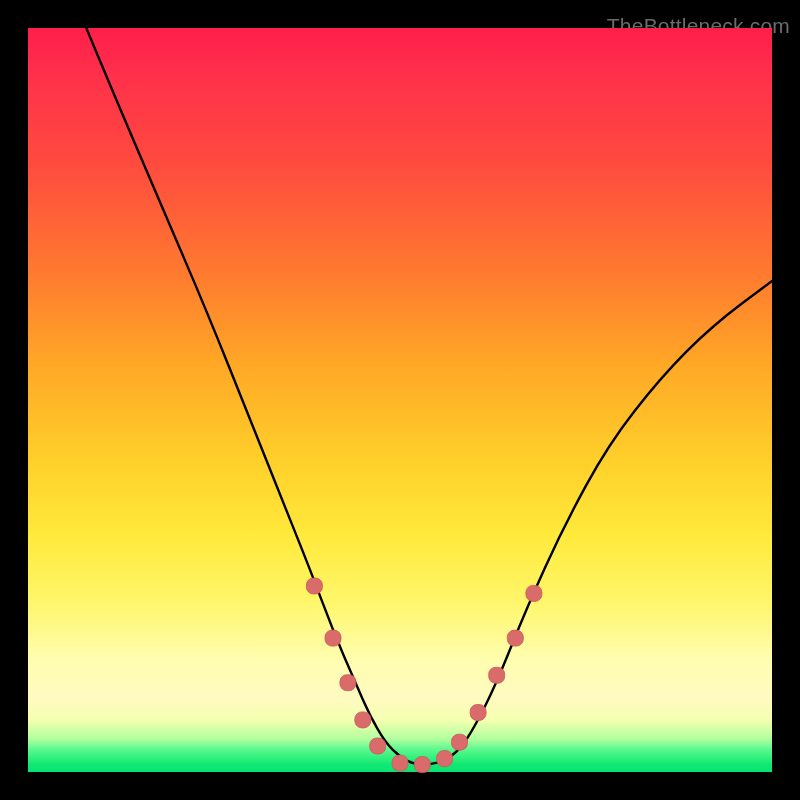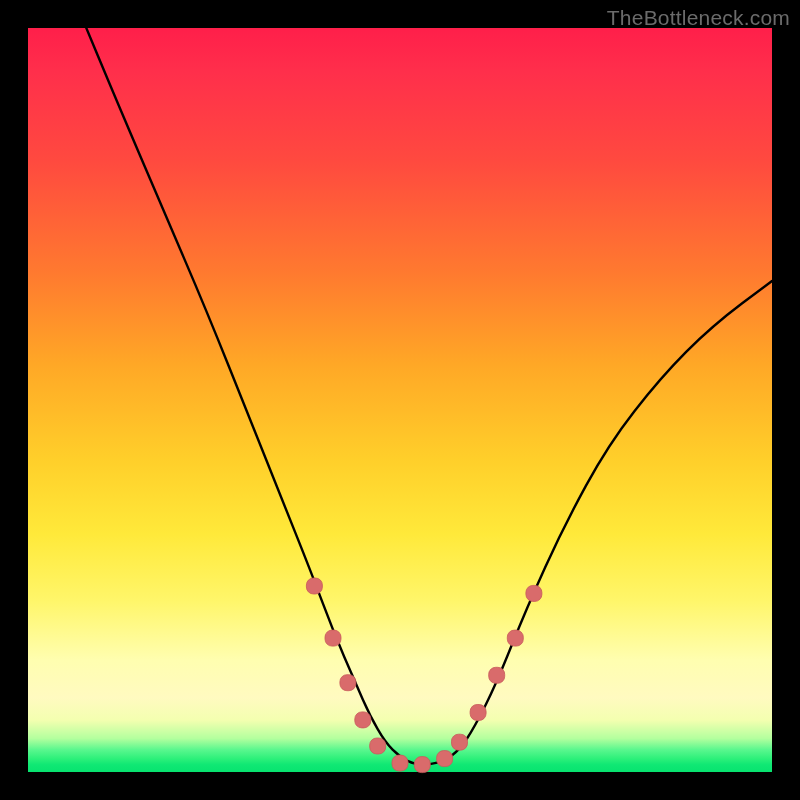--- a/index.html
+++ b/index.html
@@ -46,21 +46,21 @@
   svg.curve {
     position: absolute;
     left: 0;
     top: 0;
     width: 744px;
     height: 744px;
     overflow: visible;
   }
   .watermark {
     position: absolute;
-    top: 6px;
+    top: 14px;
     right: 10px;
     color: #6b6b6b;
     font-size: 21px;
     font-weight: 500;
     letter-spacing: 0.2px;
     user-select: none;
   }
 </style>
 </head>
 <body>

